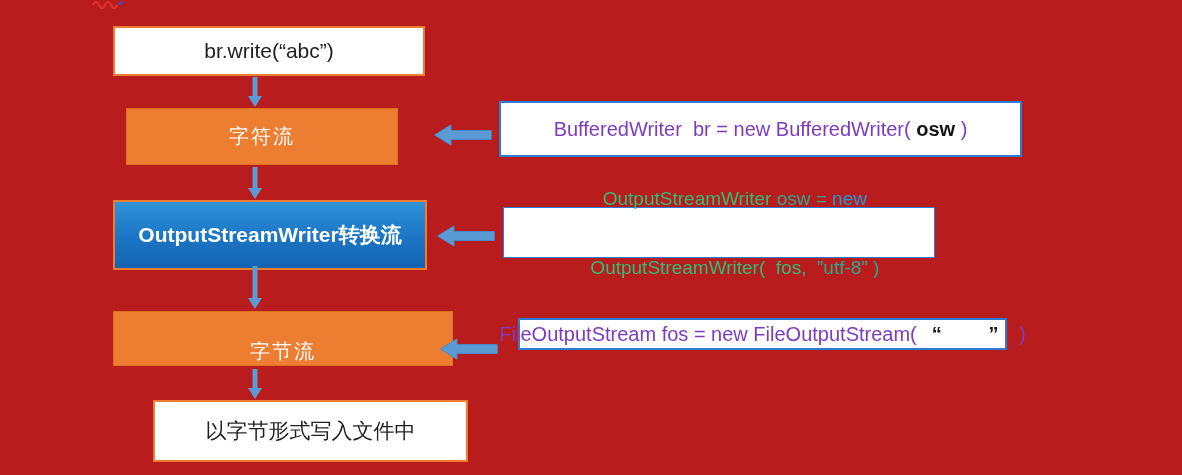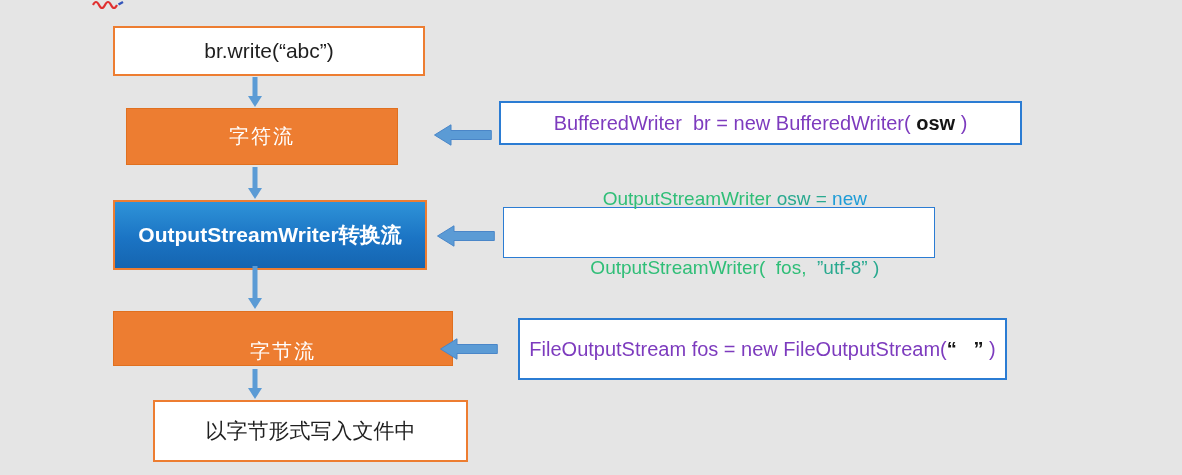--- a/index.html
+++ b/index.html
@@ -1,38 +1,38 @@
 <!DOCTYPE html>
 <html><head>
 <meta charset="utf-8">
 <style>
   html,body{margin:0;padding:0;background:#fff;}
   .canvas{
-    position:relative; width:1182px; height:475px; background:#e5e5e5;
+    position:relative; width:1182px; height:475px; background:#b91c1c;
     font-family:"Liberation Sans", sans-serif; overflow:hidden;
   }
   .flow-box{
     position:absolute; box-sizing:border-box;
     display:flex; align-items:center; justify-content:center;
     text-align:center;
   }
   .plain-box{ background:#ffffff; border:2px solid #ED7D31; color:#1f1f1f; font-size:21px; font-weight:400;}
   .orange-box{ background:#ED7D31; border:1px solid #e0701f; color:#ffffff; font-size:20px; font-weight:400; letter-spacing:2px;}
   .converter-box{
     background:linear-gradient(180deg,#2E93D8 0%, #1b74c4 55%, #1565B0 100%);
     border:2px solid #ED7D31; color:#ffffff; font-size:21px; font-weight:700;
   }
   .note{
     position:absolute; box-sizing:border-box; background:#ffffff;
     border:2px solid #2B7CD3; display:flex; align-items:center; justify-content:center;
     white-space:pre; text-align:center;
   }
-  .note-1{ left:499px; top:101px; width:523px; height:44px; font-size:20px; color:#7D3BBE;}
+  .note-1{ left:499px; top:101px; width:523px; height:56px; font-size:20px; color:#7D3BBE;}
   .note-2{ left:503px; top:207px; width:432px; height:51px; font-size:19px; border-width:1px; flex-direction:column; line-height:23px;}
-  .note-3{ left:518px; top:318px; width:489px; height:62px; font-size:20px; color:#7D3BBE;}
+  .note-3{ left:518px; top:318px; width:489px; height:32px; font-size:20px; color:#7D3BBE;gap:15px;}
   .seg-purple{ color:#7D3BBE;}
   .seg-dark-bold{ color:#151515; font-weight:700;}
   .seg-green{ color:#2FBE77;}
   .seg-teal{ color:#29A98F;}
   .seg-blue{ color:#1E9CD7;}
   .box-write   { left:113px; top:26px;  width:312px; height:50px;}
   .box-char    { left:126px; top:108px; width:272px; height:57px;}
   .box-conv    { left:113px; top:200px; width:314px; height:70px;}
   .box-byte    { left:113px; top:311px; width:340px; height:55px;align-items:flex-end;}
   .box-file    { left:113px; top:400px; width:315px; height:62px;margin-left:40px;}

